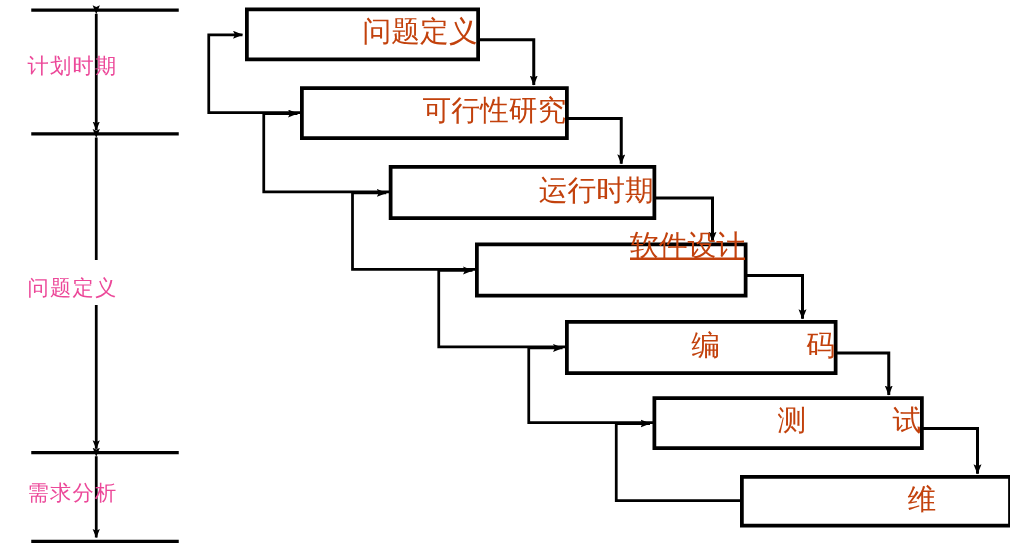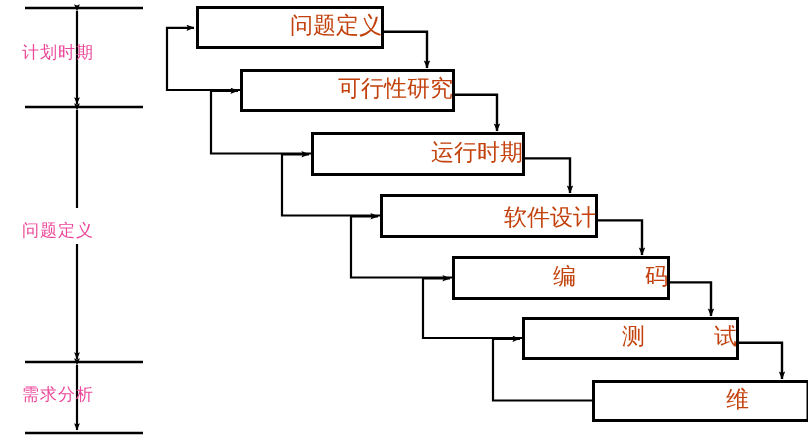--- a/index.html
+++ b/index.html
@@ -91,19 +91,19 @@
 
   <div id="phase-labels">
       <div class="phase-label" style="left: 22px; top: 44px;">计划时期</div>
       <div class="phase-label" style="left: 22px; top: 222px;">问题定义</div>
       <div class="phase-label" style="left: 22px; top: 386px;">需求分析</div>
     </div>
   <div id="stage-labels">
       <div class="stage-label" style="left: 197px; top: 14px; width: 185px;">问题定义</div>
       <div class="stage-label" style="left: 241px; top: 77px; width: 212px;">可行性研究</div>
       <div class="stage-label" style="left: 312px; top: 140.5px; width: 211px;">运行时期</div>
-      <div class="stage-label" style="left: 381px; top: 206px; width: 215px;">软件设计</div>
+      <div class="stage-label" style="left: 381px; top: 185px; width: 215px; text-decoration: underline;">软件设计</div>
       <div class="stage-label" style="left: 453px; top: 264.5px; width: 215px;">编　　　码</div>
       <div class="stage-label" style="left: 523px; top: 325px; width: 214px;">测　　　试</div>
       <div class="stage-label" style="left: 593px; top: 387.5px; width: 248px;">维　　　护</div>
     </div>
 
 </div>
 
 </body></html>

